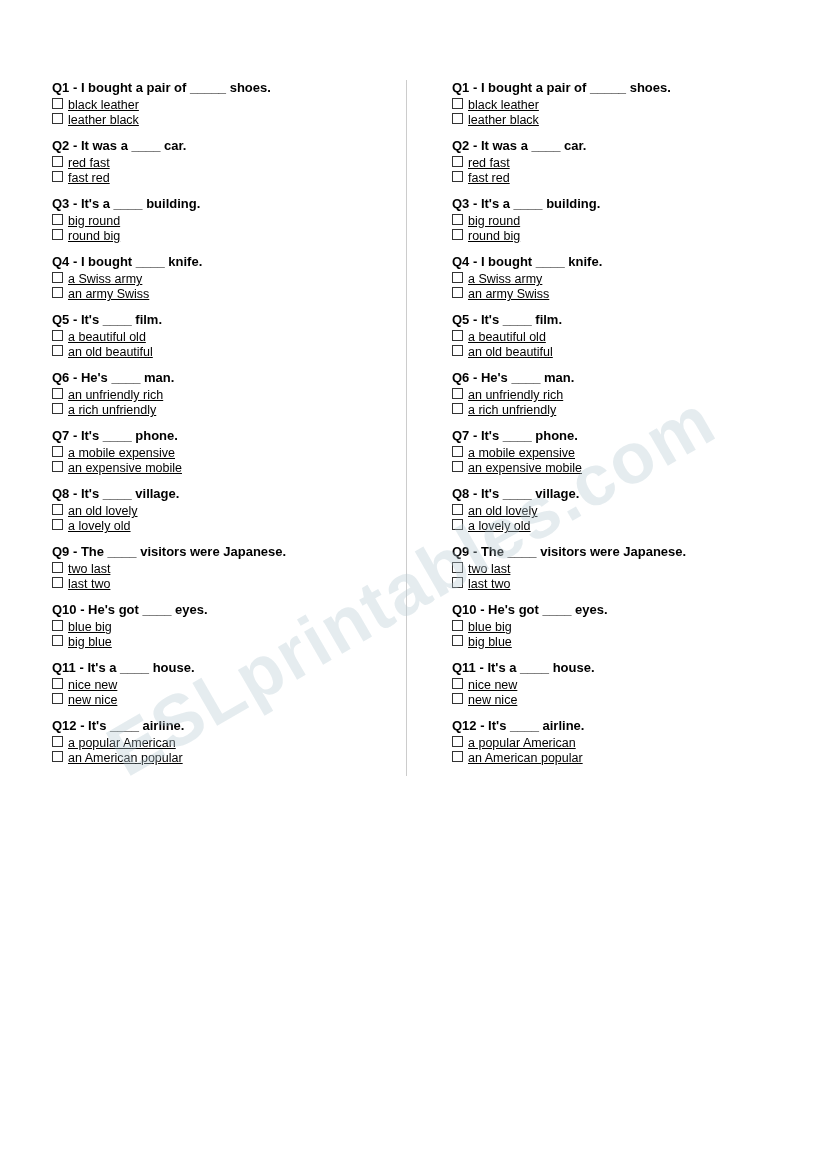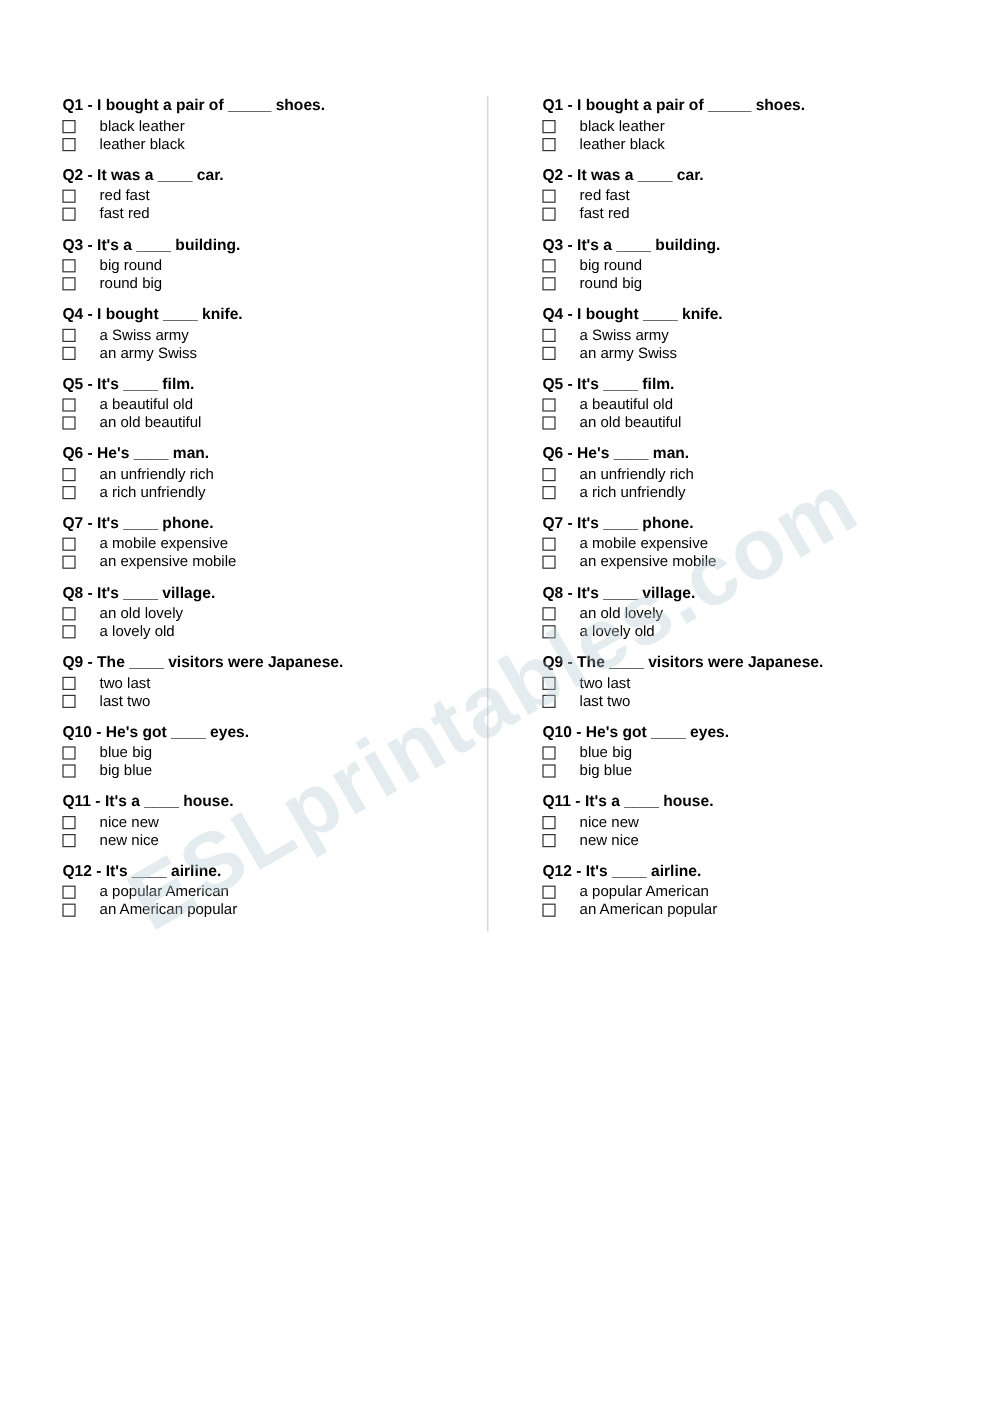--- a/index.html
+++ b/index.html
@@ -27,24 +27,25 @@
     .question-block {
       margin-bottom: 10px;
     }
     .question-label {
       font-weight: bold;
       font-size: 13px;
       margin-bottom: 3px;
     }
     .option-row {
       display: flex;
-      align-items: center;
-      gap: 20px;
+      align-items: flex-start;
+      gap: 5px;
       margin-bottom: 1px;
       font-size: 12.5px;
+      text-decoration: underline;
     }
     .checkbox {
       width: 11px;
       height: 11px;
       border: 1px solid #333;
       display: inline-block;
       flex-shrink: 0;
       background: #fff;
       cursor: pointer;
     }

